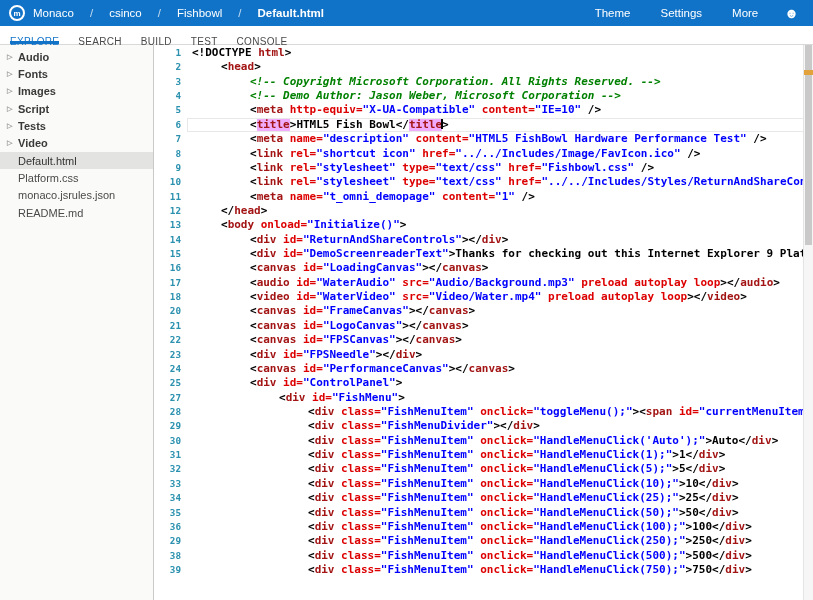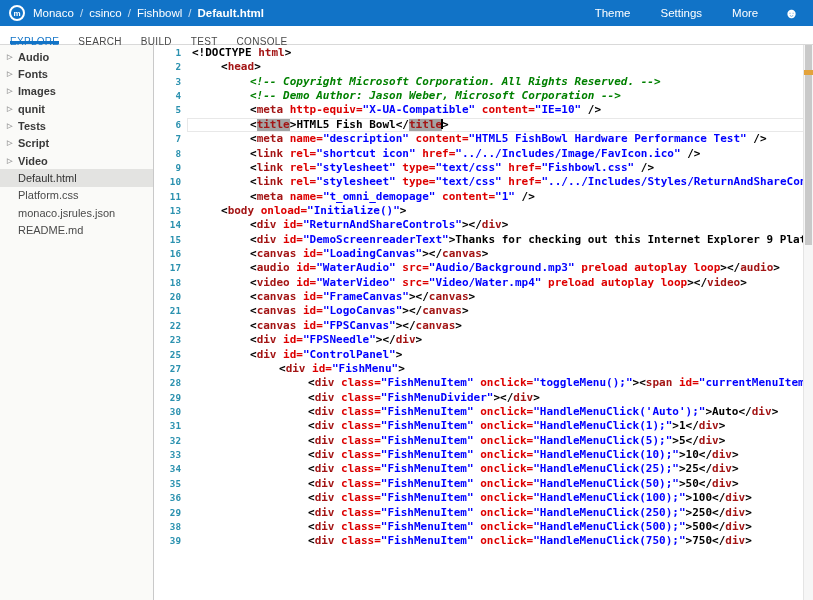--- a/index.html
+++ b/index.html
@@ -3,21 +3,21 @@
 <meta charset="utf-8">
 <style>
   html,body{margin:0;padding:0;width:813px;height:600px;overflow:hidden;
     font-family:"Liberation Sans",sans-serif;background:#fff;}
   
   .topbar{height:26px;background:#1173C7;display:flex;align-items:center;color:#fff;}
   .logo{width:16px;height:16px;border:2px solid #fff;border-radius:50%;margin:0 8px 0 9px;
     display:flex;align-items:center;justify-content:center;font-size:8px;font-weight:bold;
     box-sizing:border-box;color:#fff;cursor:pointer;}
   .crumbs{font-size:11.5px;display:flex;align-items:center;}
-  .crumb{margin:0 3px;cursor:pointer;}
+  .crumb{margin:0 13px;cursor:pointer;}
   .crumb.first{margin-left:0;}
   .sep{color:rgba(255,255,255,.75);margin:0 3px;}
   .crumb.last{font-weight:bold;}
   .topmenu{margin-left:auto;display:flex;align-items:center;margin-right:14px;font-size:11.5px;}
   .topmenu .mitem{margin-left:30px;cursor:pointer;}
   .smiley{font-size:14px;line-height:1;margin-left:26px;cursor:pointer;}
   
   .tabbar{height:18px;border-bottom:1px solid #D9D9D9;display:flex;align-items:stretch;
     padding-left:10px;background:#fff;}
   .tab{font-size:10px;color:#4A4A4A;margin-right:19px;padding-top:10px;letter-spacing:.3px;
@@ -41,21 +41,21 @@
   .code{white-space:pre;font-family:"DejaVu Sans Mono",monospace;font-weight:bold;
     font-size:11px;line-height:14.37px;color:#000;}
   .cline.current::after{content:"";position:absolute;left:33px;top:0;right:0;bottom:0;
     border:1px solid #E8E8E8;pointer-events:none;}
   .tk-d{color:#000;}
   .tk-t{color:#A31515;}
   .tk-a{color:#DD0000;}
   .tk-v{color:#0000FF;}
   .tk-x{color:#000;}
   .tk-c{color:#008000;font-style:italic;}
-  .tk-h{color:#A31515;background:#a3a3a3;}
+  .tk-h{color:#A31515;background:#f0abfc;}
   .cursor{display:inline-block;width:1.3px;height:10px;background:#000;
     vertical-align:-1px;margin:0 -0.65px;}
   
   .scrollbar{position:absolute;top:0;right:0;bottom:0;width:10px;background:#F6F6F6;
     border-left:1px solid #E4E4E4;box-sizing:border-box;z-index:5;}
   .thumb{position:absolute;top:0;left:1px;right:1px;height:200px;background:#C9C9C9;}
   .marker{position:absolute;top:25px;left:0;right:0;height:5px;background:#E3A33C;}
 </style>
 </head>
 <body>
@@ -96,29 +96,25 @@
       <div class="trow folder">
         <span class="arrow">▷</span>
         <span>Fonts</span>
       </div>
       <div class="trow folder">
         <span class="arrow">▷</span>
         <span>Images</span>
       </div>
       <div class="trow folder">
         <span class="arrow">▷</span>
-        <span>qunit</span>
+        <span>Script</span>
       </div>
       <div class="trow folder">
         <span class="arrow">▷</span>
         <span>Tests</span>
-      </div>
-      <div class="trow folder">
-        <span class="arrow">▷</span>
-        <span>Script</span>
       </div>
       <div class="trow folder">
         <span class="arrow">▷</span>
         <span>Video</span>
       </div>
       <div class="trow file selected">
         <span>Default.html</span>
       </div>
       <div class="trow file">
         <span>Platform.css</span>
@@ -170,20 +166,24 @@
         </div>
         <div class="cline">
           <span class="gut">10</span>
           <span class="code" style="padding-left: 58px;"><span class="tk-d">&lt;</span><span class="tk-t">link</span><span class="tk-a"> rel=</span><span class="tk-v">"stylesheet"</span><span class="tk-a"> type=</span><span class="tk-v">"text/css"</span><span class="tk-a"> href=</span><span class="tk-v">"../../Includes/Styles/ReturnAndShareControls.css"</span><span class="tk-d"> /&gt;</span></span>
         </div>
         <div class="cline">
           <span class="gut">11</span>
           <span class="code" style="padding-left: 58px;"><span class="tk-d">&lt;</span><span class="tk-t">meta</span><span class="tk-a"> name=</span><span class="tk-v">"t_omni_demopage"</span><span class="tk-a"> content=</span><span class="tk-v">"1"</span><span class="tk-d"> /&gt;</span></span>
         </div>
         <div class="cline">
+          <span class="gut">12</span>
+          <span class="code" style="padding-left: 29px;"><span class="tk-d">&lt;/</span><span class="tk-t">head</span><span class="tk-d">&gt;</span></span>
+        </div>
+        <div class="cline">
           <span class="gut">13</span>
           <span class="code" style="padding-left: 29px;"><span class="tk-d">&lt;</span><span class="tk-t">body</span><span class="tk-a"> onload=</span><span class="tk-v">"Initialize()"</span><span class="tk-d">&gt;</span></span>
         </div>
         <div class="cline">
           <span class="gut">14</span>
           <span class="code" style="padding-left: 58px;"><span class="tk-d">&lt;</span><span class="tk-t">div</span><span class="tk-a"> id=</span><span class="tk-v">"ReturnAndShareControls"</span><span class="tk-d">&gt;&lt;/</span><span class="tk-t">div</span><span class="tk-d">&gt;</span></span>
         </div>
         <div class="cline">
           <span class="gut">15</span>
           <span class="code" style="padding-left: 58px;"><span class="tk-d">&lt;</span><span class="tk-t">div</span><span class="tk-a"> id=</span><span class="tk-v">"DemoScreenreaderText"</span><span class="tk-d">&gt;</span><span class="tk-x">Thanks for checking out this Internet Explorer 9 Platform Preview dem</span></span>
@@ -208,20 +208,24 @@
           <span class="gut">21</span>
           <span class="code" style="padding-left: 58px;"><span class="tk-d">&lt;</span><span class="tk-t">canvas</span><span class="tk-a"> id=</span><span class="tk-v">"LogoCanvas"</span><span class="tk-d">&gt;&lt;/</span><span class="tk-t">canvas</span><span class="tk-d">&gt;</span></span>
         </div>
         <div class="cline">
           <span class="gut">22</span>
           <span class="code" style="padding-left: 58px;"><span class="tk-d">&lt;</span><span class="tk-t">canvas</span><span class="tk-a"> id=</span><span class="tk-v">"FPSCanvas"</span><span class="tk-d">&gt;&lt;/</span><span class="tk-t">canvas</span><span class="tk-d">&gt;</span></span>
         </div>
         <div class="cline">
           <span class="gut">23</span>
           <span class="code" style="padding-left: 58px;"><span class="tk-d">&lt;</span><span class="tk-t">div</span><span class="tk-a"> id=</span><span class="tk-v">"FPSNeedle"</span><span class="tk-d">&gt;&lt;/</span><span class="tk-t">div</span><span class="tk-d">&gt;</span></span>
+        </div>
+        <div class="cline">
+          <span class="gut">24</span>
+          <span class="code" style="padding-left: 58px;"><span class="tk-d">&lt;</span><span class="tk-t">canvas</span><span class="tk-a"> id=</span><span class="tk-v">"PerformanceCanvas"</span><span class="tk-d">&gt;&lt;/</span><span class="tk-t">canvas</span><span class="tk-d">&gt;</span></span>
         </div>
         <div class="cline">
           <span class="gut">25</span>
           <span class="code" style="padding-left: 58px;"><span class="tk-d">&lt;</span><span class="tk-t">div</span><span class="tk-a"> id=</span><span class="tk-v">"ControlPanel"</span><span class="tk-d">&gt;</span></span>
         </div>
         <div class="cline">
           <span class="gut">27</span>
           <span class="code" style="padding-left: 87px;"><span class="tk-d">&lt;</span><span class="tk-t">div</span><span class="tk-a"> id=</span><span class="tk-v">"FishMenu"</span><span class="tk-d">&gt;</span></span>
         </div>
         <div class="cline">

